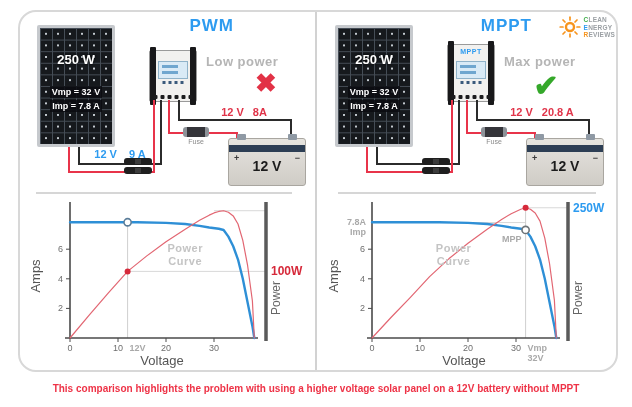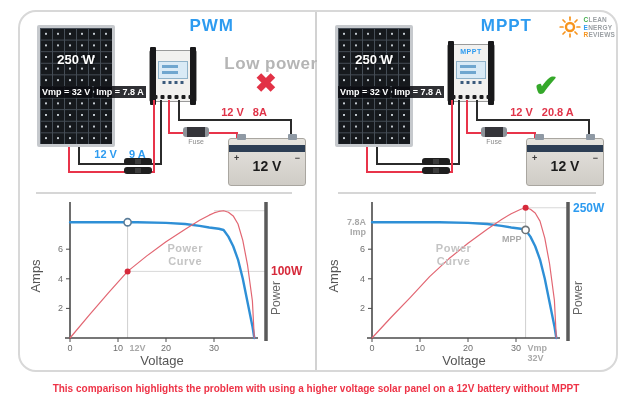--- a/index.html
+++ b/index.html
@@ -22,21 +22,21 @@
   
   .panel{position:absolute;left:19px;top:15px;width:72px;height:116px;
          border:3px solid #c6c9cd;border-radius:2px;background-color:#16191d;
          background-image:
            radial-gradient(circle,rgba(225,232,238,.85) .8px,transparent 1.1px),
            linear-gradient(to right,#454d56 1px,transparent 1px),
            linear-gradient(to bottom,#454d56 1px,transparent 1px);
          background-size:12px 11.6px,12px 100%,100% 11.6px;}
   .panel-power{position:absolute;left:0;right:0;top:24px;text-align:center;
                font-size:13px;font-weight:bold;color:#fff;text-shadow:0 0 3px #000;}
-  .panel-specs{position:absolute;left:0;right:0;top:58px;display:flex;flex-direction:row;
+  .panel-specs{position:absolute;left:0;right:0;top:58px;display:flex;flex-direction:column;
                align-items:center;gap:2px;}
   .panel-specs span{background:rgba(10,12,16,.85);color:#fff;font-size:9px;font-weight:bold;
                     padding:1px 2px;white-space:nowrap;}
 
   
   .controller{position:absolute;left:131px;top:40px;width:46px;height:50px;
               background:#f2f1ef;border:1px solid #9a9a9a;border-radius:2px;}
   .controller.mppt{top:34px;height:56px;}
   .rail{position:absolute;top:-4px;bottom:-4px;width:6px;background:#18181a;border-radius:1px;}
   .rail.l{left:0;}  .rail.r{right:0;}
@@ -46,22 +46,22 @@
        background:#d9eaf6;border:1px solid #8fb2c9;}
   .mppt .lcd{top:16px;}
   .lcd::after{content:"";position:absolute;left:3px;top:3px;width:16px;height:3px;
               background:#6fa6cf;box-shadow:0 6px 0 #6fa6cf;}
   .btns{position:absolute;left:50%;transform:translateX(-50%);top:30px;display:flex;gap:3px;}
   .mppt .btns{top:36px;}
   .btns i{width:3px;height:3px;background:#3a5a7c;}
   .cterm{position:absolute;left:50%;transform:translateX(-50%);bottom:2px;display:flex;gap:3px;}
   .cterm i{width:4px;height:4px;background:#1c1c1e;border-radius:1px;}
 
-  .status{position:absolute;left:203px;top:44px;width:100px;text-align:center;
-          font-size:17px;font-weight:bold;color:#b5b5b5;letter-spacing:.5px;}
+  .status{position:absolute;left:188px;top:44px;width:100px;text-align:left;
+          font-size:13px;font-weight:bold;color:#b5b5b5;letter-spacing:.5px;}
   .mark{position:absolute;top:58px;width:44px;text-align:center;font-weight:900;}
   .mark-cross{left:226px;font-size:26px;color:#e23246;}
   .mark-check{left:208px;font-size:30px;color:#35a82a;}
 
   
   .wire{position:absolute;background:#2b2b2b;}
   .wire.red{background:#e8344a;}
   .mc4{position:absolute;width:28px;height:7px;background:#1f1f1f;border-radius:3px;}
   .mc4::after{content:"";position:absolute;left:11px;top:1px;width:6px;height:5px;background:#3c3c3c;}
   .fuse{position:absolute;left:165px;top:117px;width:26px;height:10px;border-radius:3px;
@@ -266,20 +266,21 @@
       <div class="cterm">
           <i></i>
           <i></i>
           <i></i>
           <i></i>
           <i></i>
           <i></i>
         </div>
     </div>
 
+    <div class="status">Max power</div>
     <div class="mark mark-check">✔</div>
 
     <div class="wire" style="left:60px;top:137px;width:2px;height:18px"></div>
     <div class="wire" style="left:60px;top:153px;width:84px;height:2px"></div>
     <div class="wire" style="left:142px;top:90px;width:2px;height:65px"></div>
     <div class="wire red" style="left:50px;top:137px;width:2px;height:26px"></div>
     <div class="wire red" style="left:50px;top:161px;width:87px;height:2px"></div>
     <div class="wire red" style="left:135px;top:90px;width:2px;height:73px"></div>
     <div class="mc4" style="left:106px;top:148px"></div>
     <div class="mc4" style="left:106px;top:157px"></div>

